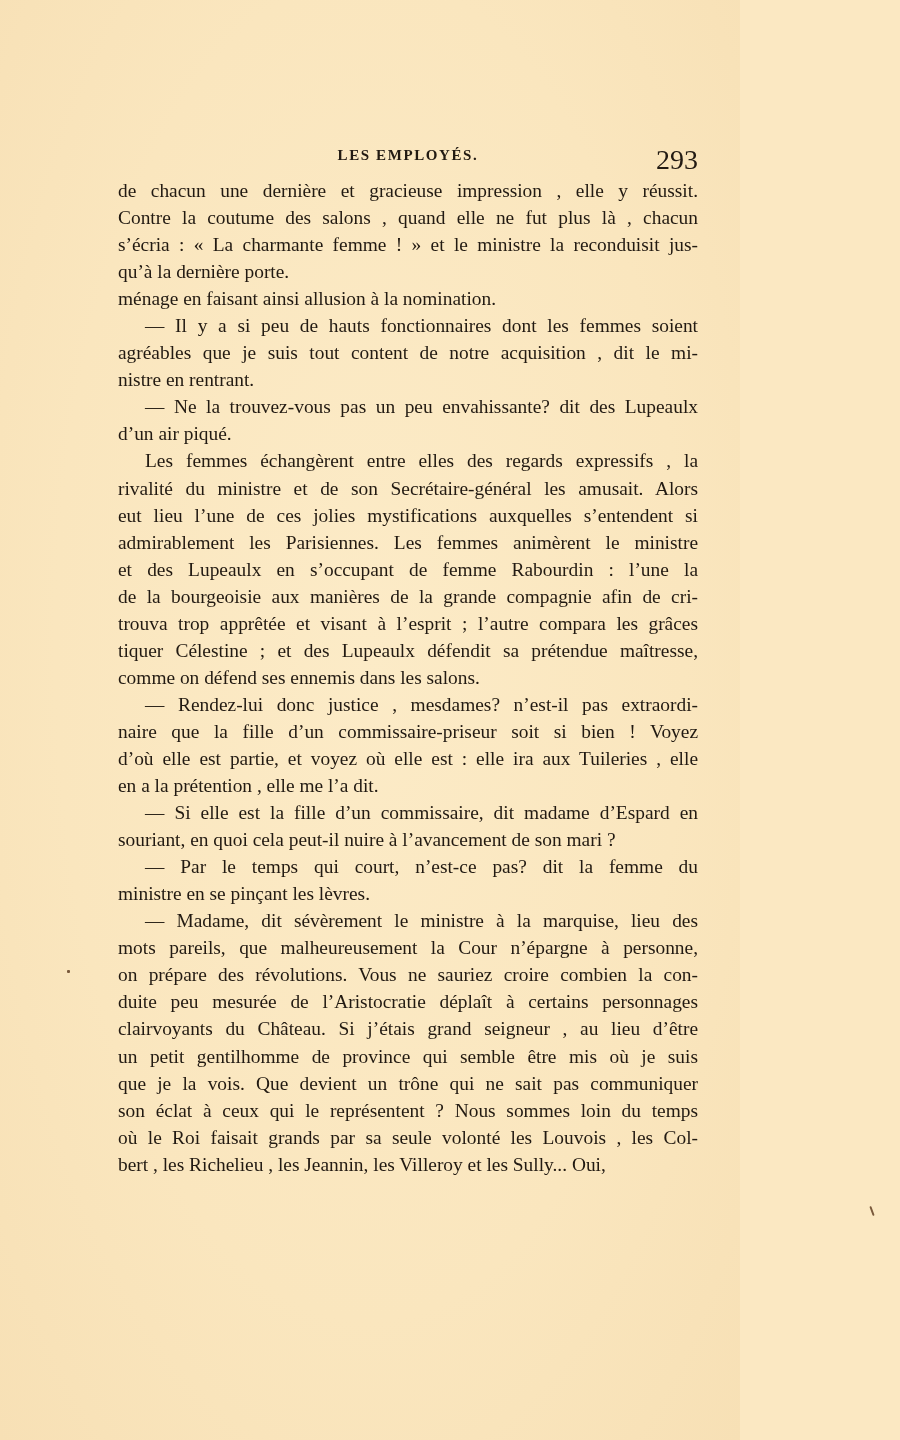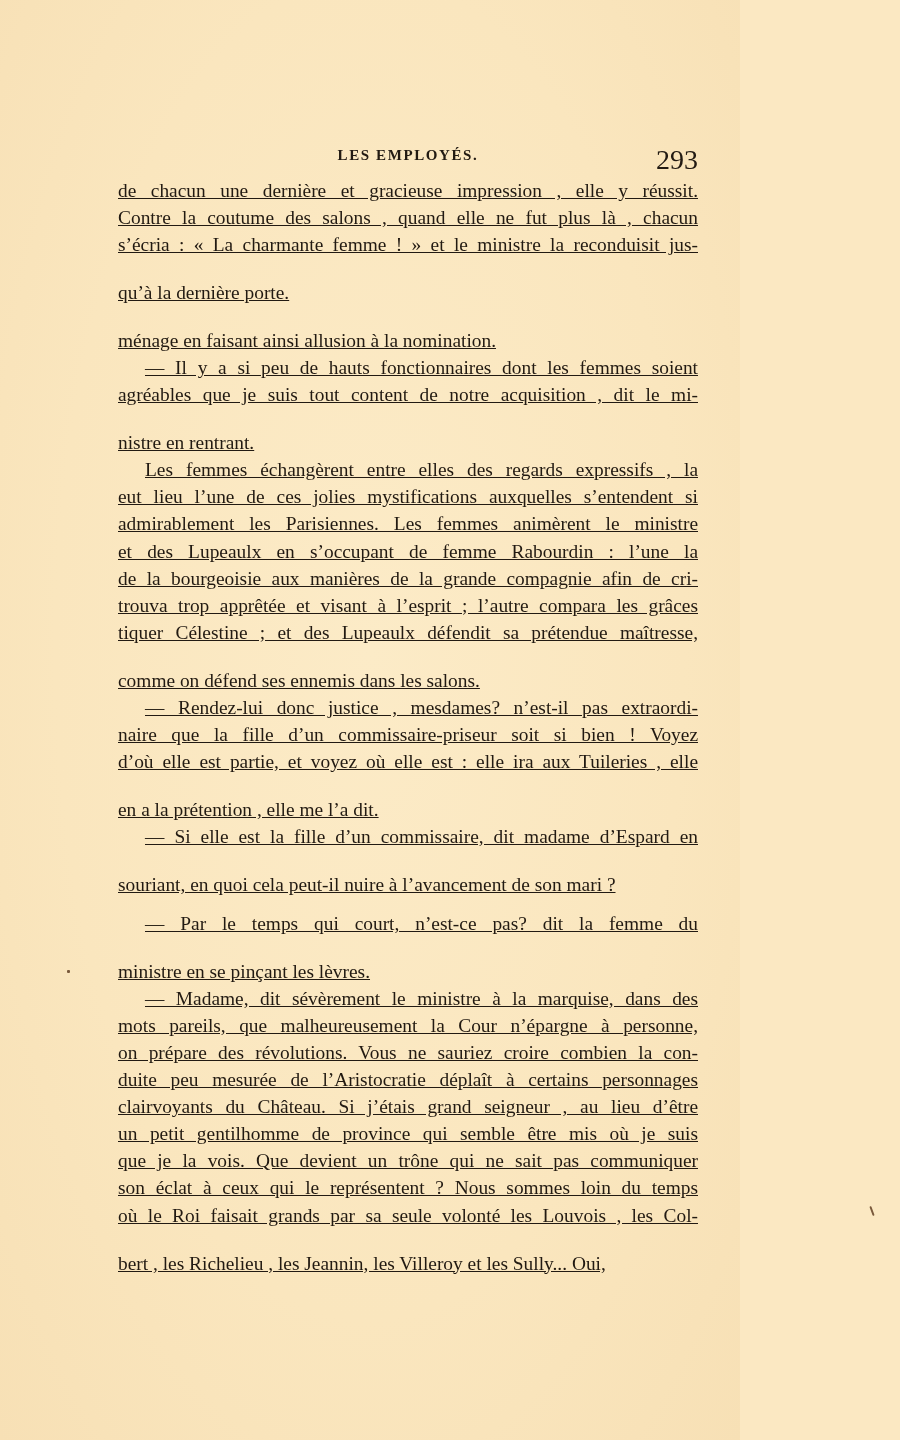--- a/index.html
+++ b/index.html
@@ -20,24 +20,24 @@
   .running-title {
     position:absolute; left:0; right:0; top:3px; text-align:center;
     font-size:15px; letter-spacing:1.6px; font-weight:bold;
     font-variant:small-caps;
   }
   .page-number {
     position:absolute; right:0; top:0; font-size:28px;
   }
   .body-text {
     position:absolute; left:118px; top:177px; width:580px;
-    font-size:19.4px; line-height:27.05px;text-decoration:underline;
+    font-size:19.4px; line-height:27.05px;
   }
   .line { display:block; text-align:justify; text-align-last:justify; white-space:nowrap; overflow:visible; }
-  .line.last { text-align-last:left;margin-top:21px; }
+  .line.last { text-align-last:left; }
   .edge-mark { position:absolute; width:2px; height:8px; background:#7a5a3c; border-radius:1px; }
 </style>
 </head>
 <body>
 
 <div class="page">
   <div class="header">
     <div class="running-title">LES EMPLOYÉS.</div>
     <div class="page-number">293</div>
   </div>
@@ -51,45 +51,50 @@
       </div>
       <div>
         <span class="line last">ménage en faisant ainsi allusion à la nomination.</span>
       </div>
       <div>
         <span class="line" style="padding-left: 27px;">— Il y a si peu de hauts fonctionnaires dont les femmes soient</span>
         <span class="line">agréables que je suis tout content de notre acquisition , dit le mi-</span>
         <span class="line last">nistre en rentrant.</span>
       </div>
       <div>
+        <span class="line" style="padding-left: 27px;">— Ne la trouvez-vous pas un peu envahissante? dit des Lupeaulx</span>
+        <span class="line last">d’un air piqué.</span>
+      </div>
+      <div>
         <span class="line" style="padding-left: 27px;">Les femmes échangèrent entre elles des regards expressifs , la</span>
+        <span class="line">rivalité du ministre et de son Secrétaire-général les amusait. Alors</span>
         <span class="line">eut lieu l’une de ces jolies mystifications auxquelles s’entendent si</span>
         <span class="line">admirablement les Parisiennes. Les femmes animèrent le ministre</span>
         <span class="line">et des Lupeaulx en s’occupant de femme Rabourdin : l’une la</span>
         <span class="line">de la bourgeoisie aux manières de la grande compagnie afin de cri-</span>
         <span class="line">trouva trop apprêtée et visant à l’esprit ; l’autre compara les grâces</span>
         <span class="line">tiquer Célestine ; et des Lupeaulx défendit sa prétendue maîtresse,</span>
         <span class="line last">comme on défend ses ennemis dans les salons.</span>
       </div>
       <div>
         <span class="line" style="padding-left: 27px;">— Rendez-lui donc justice , mesdames? n’est-il pas extraordi-</span>
         <span class="line">naire que la fille d’un commissaire-priseur soit si bien ! Voyez</span>
         <span class="line">d’où elle est partie, et voyez où elle est : elle ira aux Tuileries , elle</span>
         <span class="line last">en a la prétention , elle me l’a dit.</span>
       </div>
       <div>
         <span class="line" style="padding-left: 27px;">— Si elle est la fille d’un commissaire, dit madame d’Espard en</span>
         <span class="line last">souriant, en quoi cela peut-il nuire à l’avancement de son mari ?</span>
       </div>
       <div>
-        <span class="line" style="padding-left: 27px; margin-top: 12px;">— Par le temps qui court, n’est-ce pas? dit la femme du</span>
+        <span class="line" style="padding-left: 27px;">— Par le temps qui court, n’est-ce pas? dit la femme du</span>
         <span class="line last">ministre en se pinçant les lèvres.</span>
       </div>
       <div>
-        <span class="line" style="padding-left: 27px;">— Madame, dit sévèrement le ministre à la marquise, dans des</span>
+        <span class="line" style="padding-left: 27px;">— Madame, dit sévèrement le ministre à la marquise, lieu des</span>
         <span class="line">mots pareils, que malheureusement la Cour n’épargne à personne,</span>
         <span class="line">on prépare des révolutions. Vous ne sauriez croire combien la con-</span>
         <span class="line">duite peu mesurée de l’Aristocratie déplaît à certains personnages</span>
         <span class="line">clairvoyants du Château. Si j’étais grand seigneur , au lieu d’être</span>
         <span class="line">un petit gentilhomme de province qui semble être mis où je suis</span>
         <span class="line">que je la vois. Que devient un trône qui ne sait pas communiquer</span>
         <span class="line">son éclat à ceux qui le représentent ? Nous sommes loin du temps</span>
         <span class="line">où le Roi faisait grands par sa seule volonté les Louvois , les Col-</span>
         <span class="line last">bert , les Richelieu , les Jeannin, les Villeroy et les Sully... Oui,</span>
       </div>

